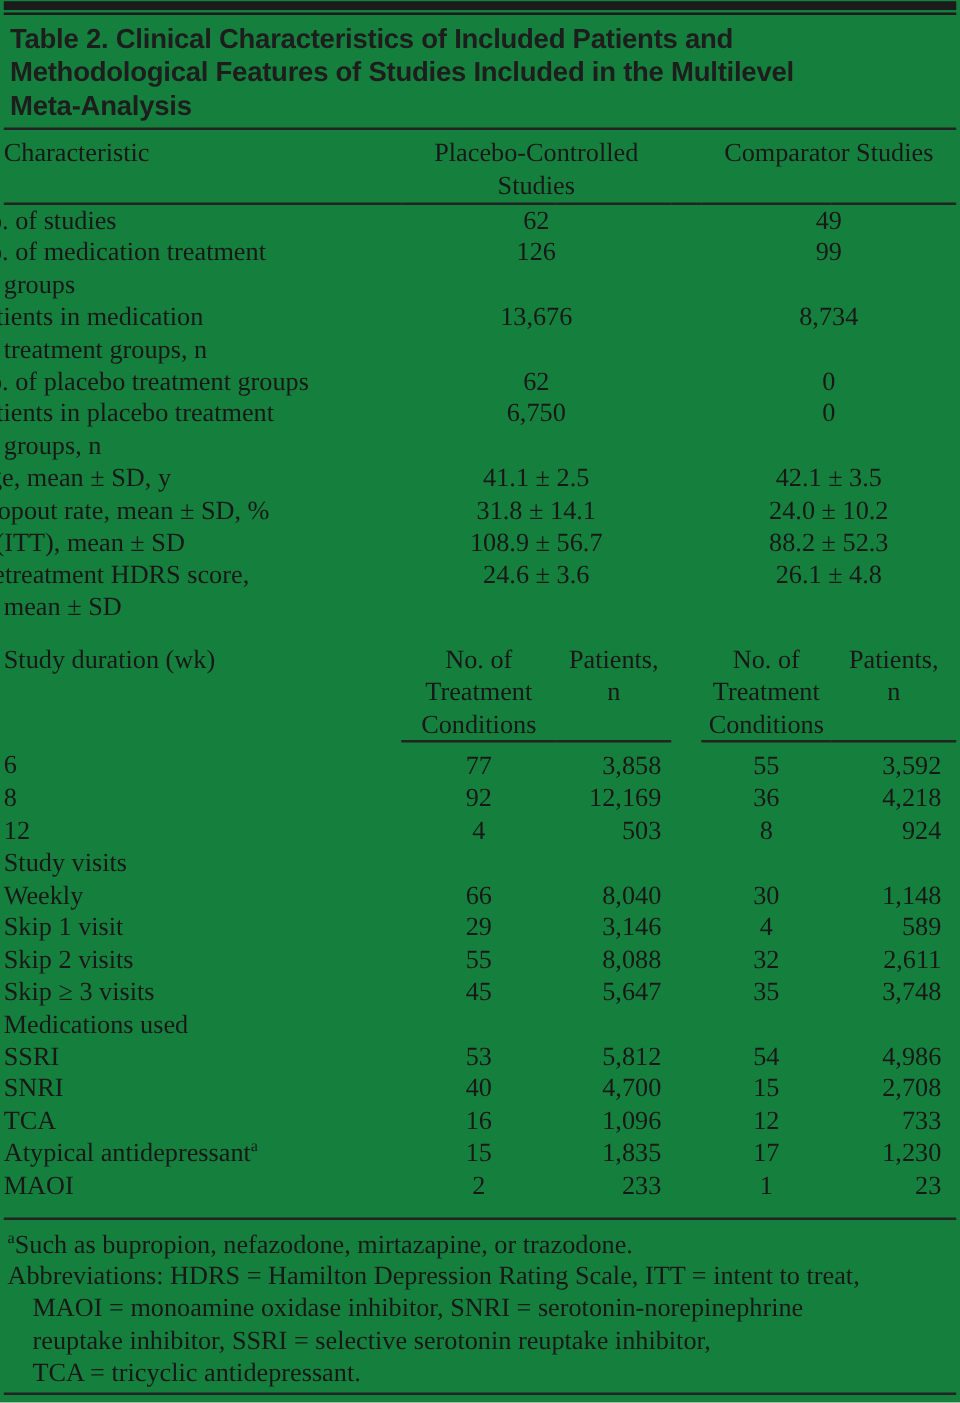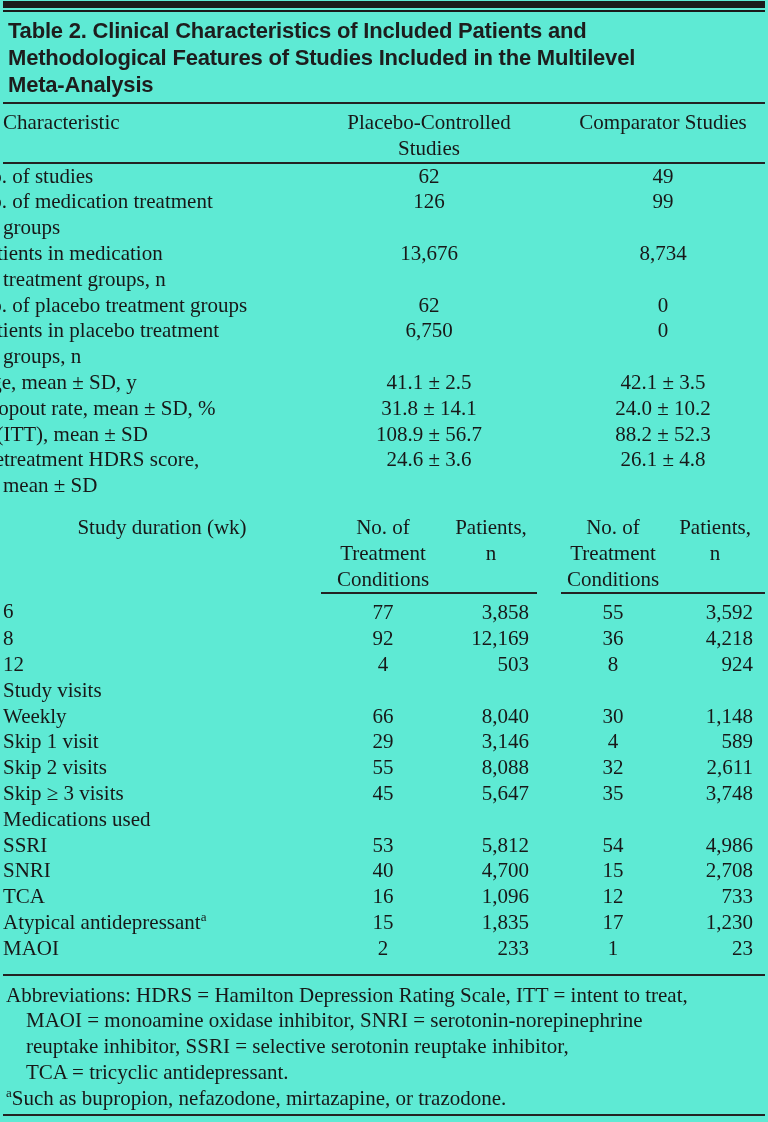--- a/index.html
+++ b/index.html
@@ -1,18 +1,18 @@
 <!DOCTYPE html>
 <html><head>
 <meta charset="utf-8">
 <style>
   html,body{margin:0;padding:0;background:#f7f7f4;}
   .page{
     position:relative;width:768px;height:1122px;box-sizing:border-box;
-    padding:0 3px;overflow:hidden;background:#5eead4;color:#181818;
+    padding:0 3px;overflow:hidden;background:#15803d;color:#181818;
     font-family:"Liberation Serif","DejaVu Serif",serif;
     font-size:21px;line-height:25.8px;
   }
   .bar-thick{height:7px;background:#1b1b1b;margin-top:1px;}
   .bar-thin{height:2px;background:#1b1b1b;margin-top:2px;}
   .title{
     font-family:"Liberation Sans","DejaVu Sans",sans-serif;
     font-weight:700;font-size:22px;line-height:27px;letter-spacing:-0.2px;
     color:#1d1d1d;margin:5px 0 0 5px;white-space:pre;
   }
@@ -23,21 +23,21 @@
   .vb{vertical-align:bottom;}
   .ctr{text-align:center;}
   .rt{text-align:right;}
   .pre{white-space:pre-line;}
   .wrap{white-space:pre-wrap;}
   .hang1{padding-left:30px;text-indent:-27px;}
   .ind{padding-left:27px;}
   .pcpad{padding-left:16px;}
   .cmppad{padding-left:20px;}
   .hdr1 td{border-bottom:2px solid #232323;padding-top:6px;}
-  .hdr2 td{padding-top:16px;text-align:center;}
+  .hdr2 td{padding-top:16px;}
   .hdr2 td.ul{border-bottom:2px solid #232323;}
   tr.first td{padding-top:6px;}
   tr.last td{padding-bottom:8px;}
   td.p3r{padding-right:8px;}
   td.p5r{padding-right:12px;margin-top:40px;}
   sup.sm{font-size:13px;line-height:0;}
   .footnotes{margin-top:7px;}
   .fn{margin:0;padding-left:3px;white-space:pre-wrap;}
   .fn.hang{padding-left:23px;text-indent:-20px;}
   .rule.btm{margin-top:3px;}
@@ -251,21 +251,21 @@
           <td></td>
           <td class="ctr">1</td>
           <td class="rt p5r">23</td>
         </tr>
   </tbody>
     </table>
 
   <div class="rule"></div>
 
   <div class="footnotes">
+    <p class="fn"><sup class="sm">a</sup><span>Such as bupropion, nefazodone, mirtazapine, or trazodone.</span></p>
     <p class="fn hang">Abbreviations: HDRS = Hamilton Depression Rating Scale, ITT = intent to treat,
 MAOI = monoamine oxidase inhibitor, SNRI = serotonin-norepinephrine
 reuptake inhibitor, SSRI = selective serotonin reuptake inhibitor,
 TCA = tricyclic antidepressant.</p>
-    <p class="fn"><sup class="sm">a</sup><span>Such as bupropion, nefazodone, mirtazapine, or trazodone.</span></p>
   </div>
 
   <div class="rule btm"></div>
 </div>
 
 </body></html>

